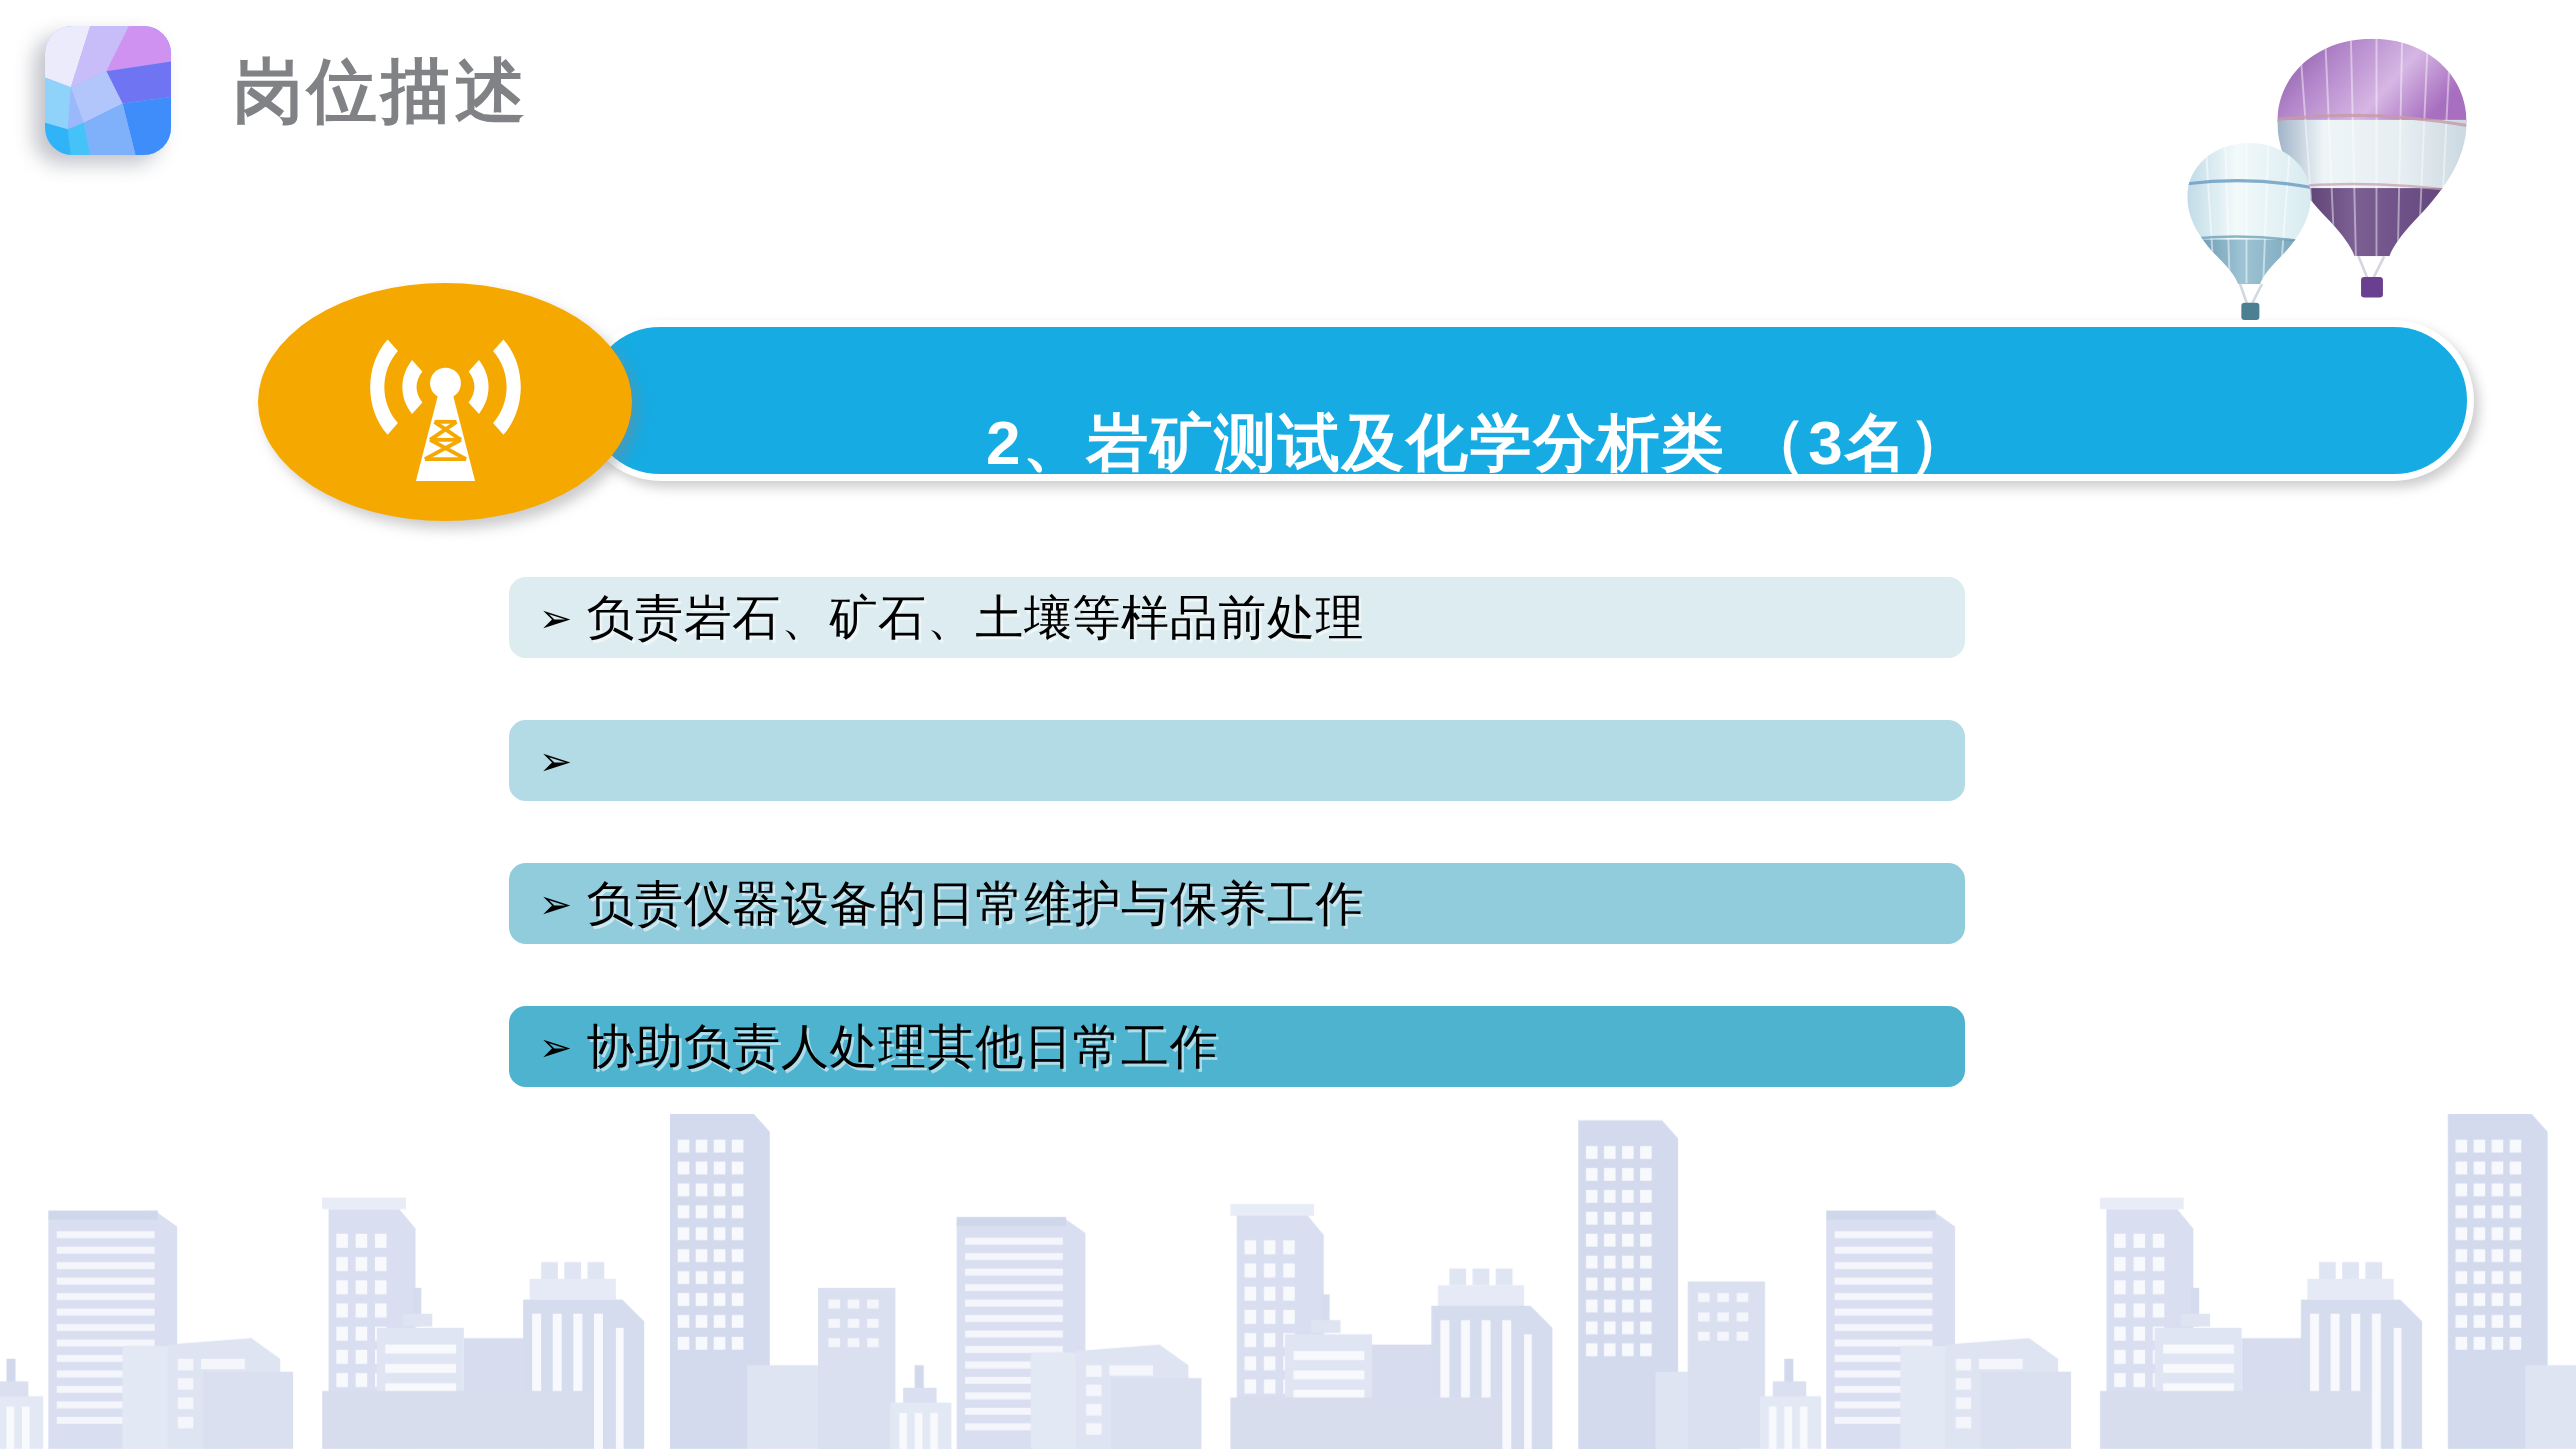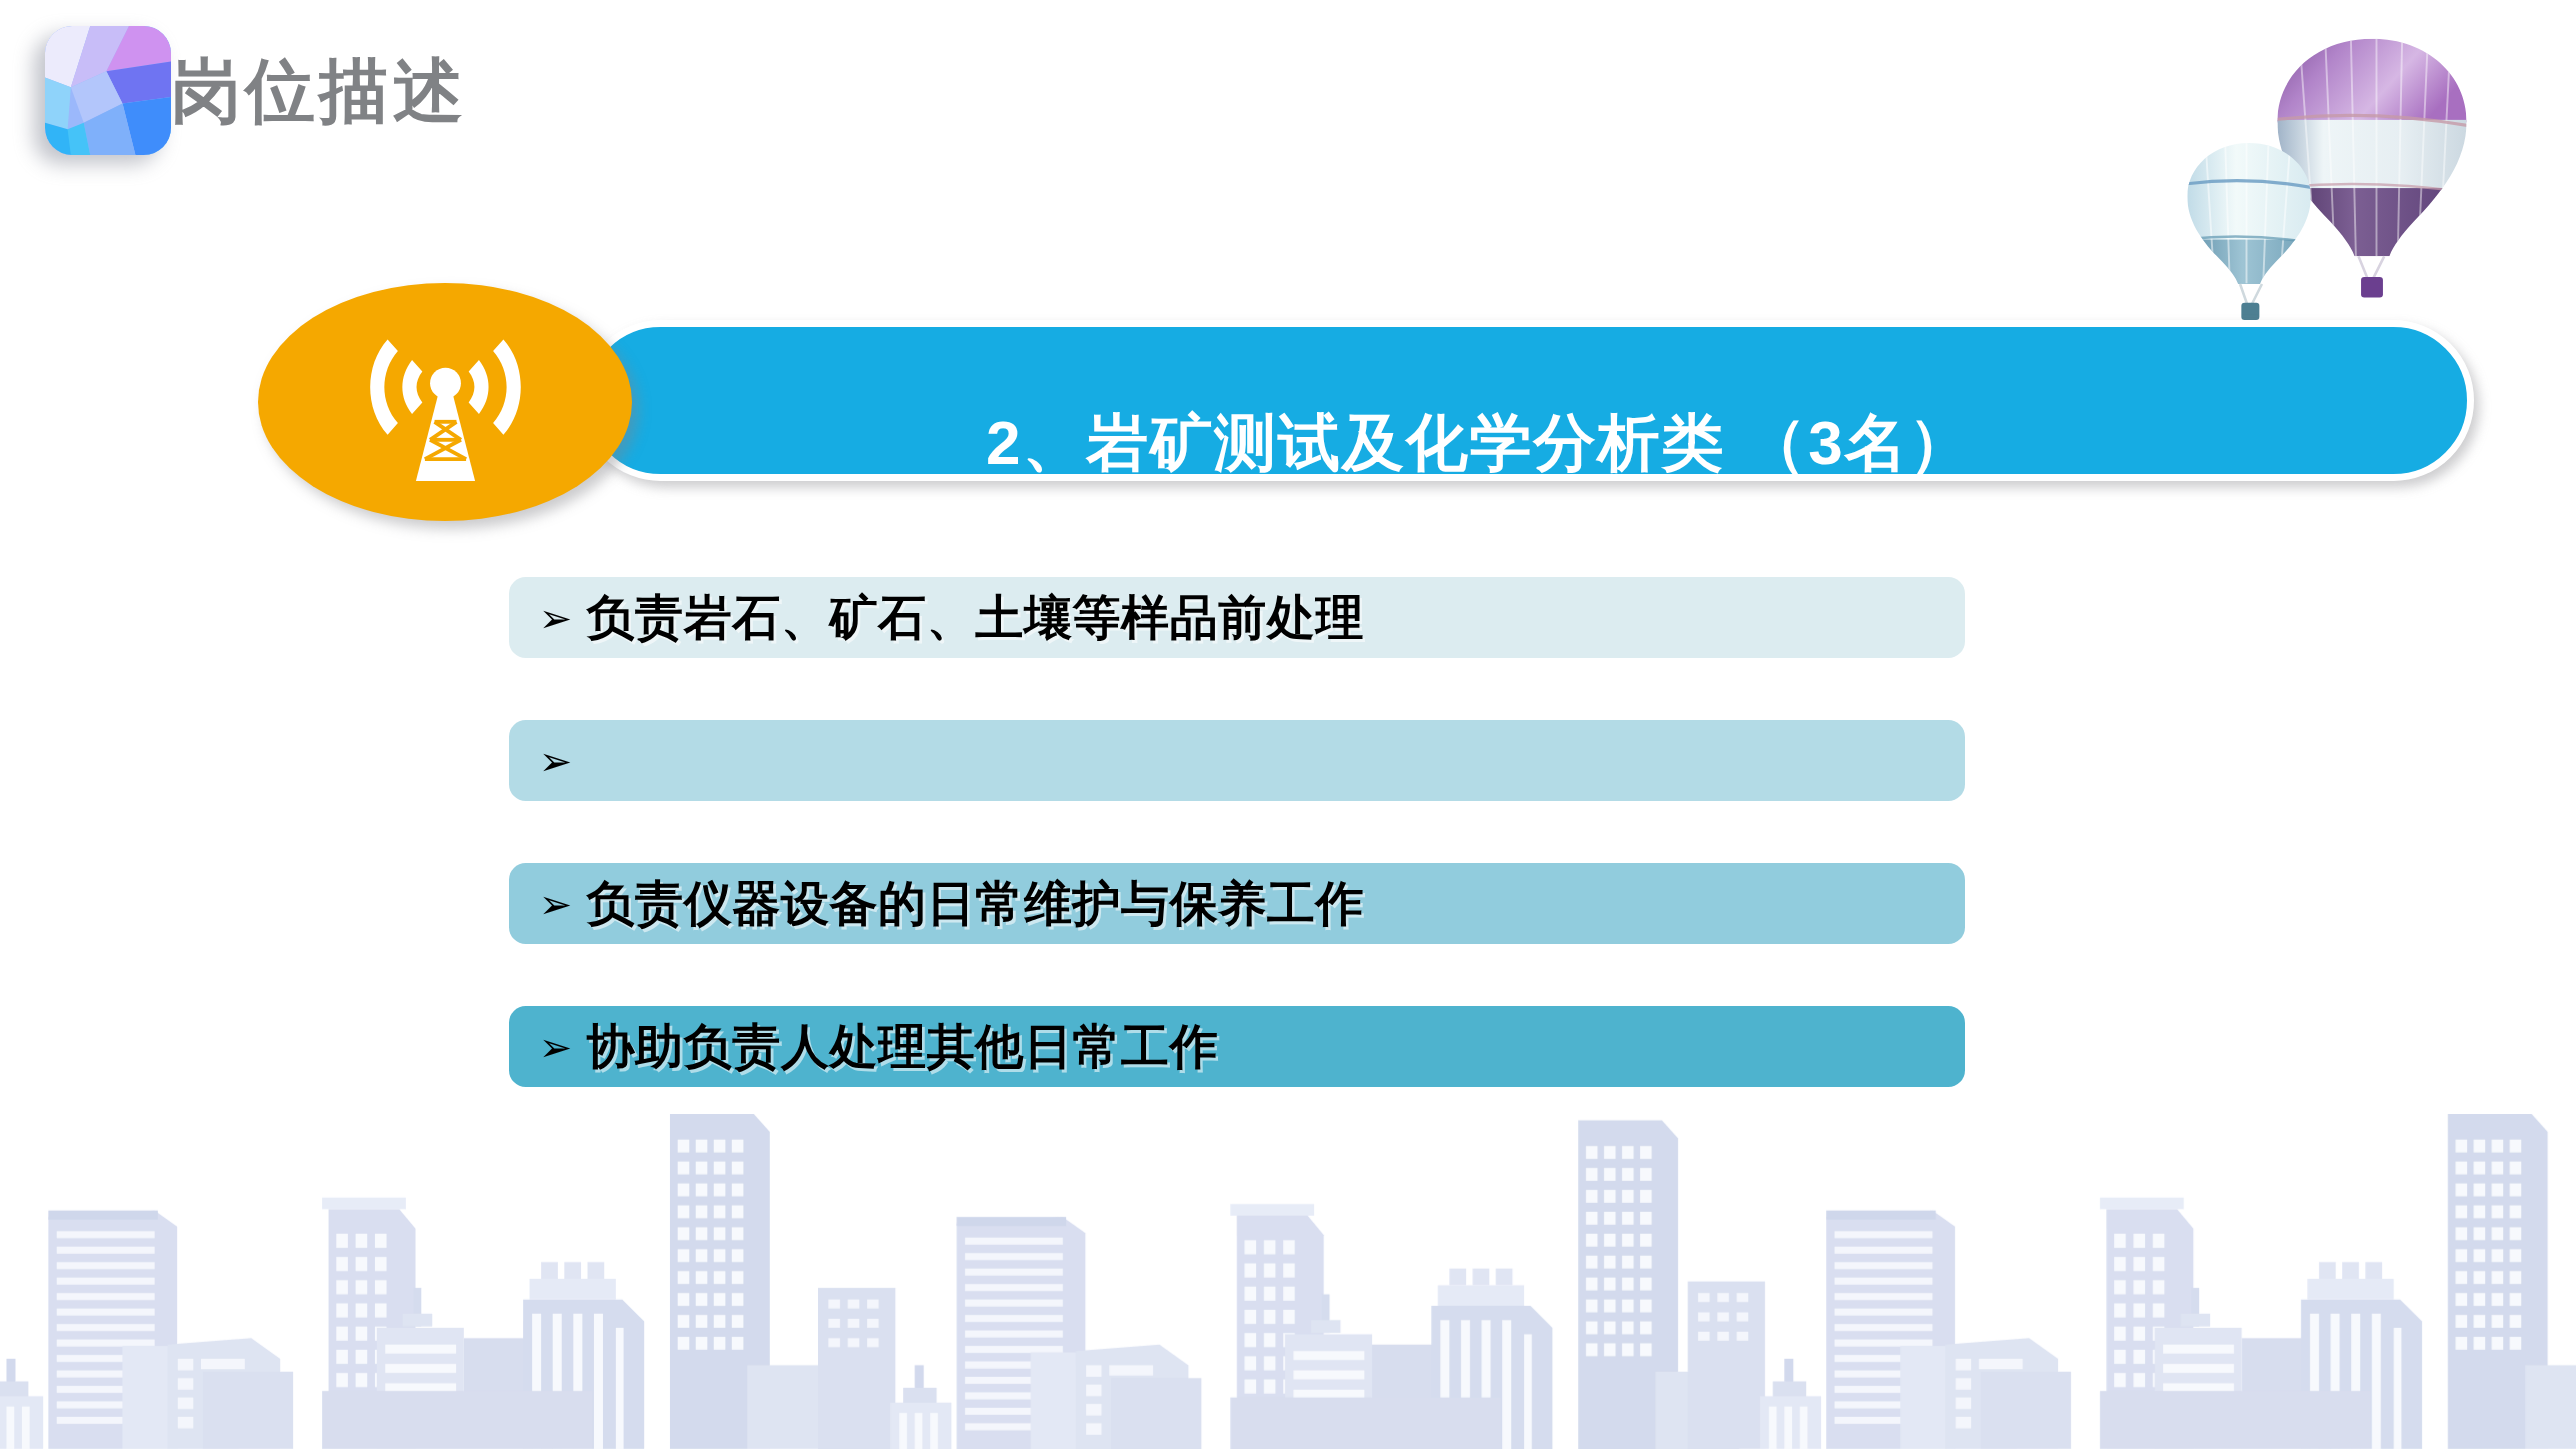--- a/index.html
+++ b/index.html
@@ -22,20 +22,21 @@
     background: #ffffff;
   }
 
   
   #header {
     position: absolute;
     left: 45px;
     top: 26px;
     display: flex;
     align-items: center;
+    gap: 62px;
     z-index: 20;
   }
   #title-icon {
     position: relative;
     width: 126px;
     height: 129px;
     border-radius: 27px;
     overflow: hidden;
     filter: drop-shadow(-10.3px 9px 10.3px rgba(120,125,140,0.45));
     background: linear-gradient(150deg, #e9e8fb 0%, #b9c3fb 25%, #7fb6fb 55%, #34a6f5 80%, #1f9bf2 100%);
@@ -136,21 +137,21 @@
     margin-left: 15.5px;
     text-align: center;
     color: #000000;
     font-size: 40px;
     line-height: 1;
     font-family: "DejaVu Sans", sans-serif;
   }
   .bullet-text {
     color: #000000;
     font-size: 48px;
-    font-weight: bold;
+    font-weight: normal;
     letter-spacing: 0.6px;
     white-space: nowrap;
     line-height: 1;
     text-shadow: 2.6px 2.6px 0 rgba(255,255,255,0.55);
   }
 
   
   #skyline {
     position: absolute;
     left: 0;

